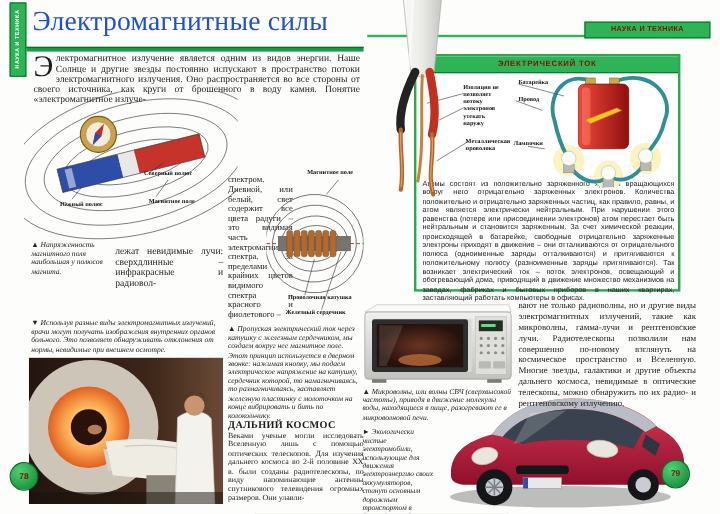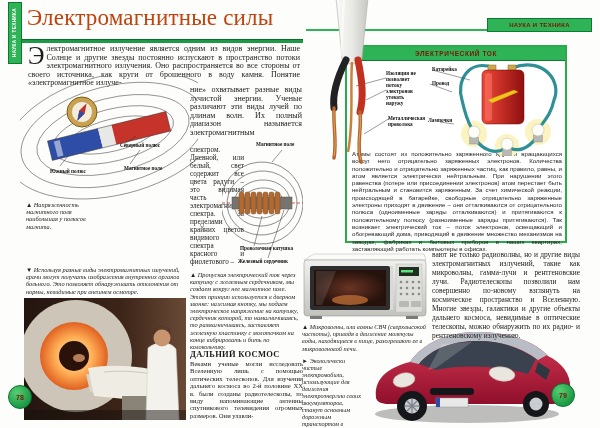--- a/index.html
+++ b/index.html
@@ -4,21 +4,21 @@
 <style>
   html,body{margin:0;padding:0;background:#e9e9e6;}
   #page{position:relative;width:600px;height:428px;background:#fdfdfb;overflow:hidden;
         font-family:"Liberation Serif","DejaVu Serif",serif;color:#1b1b1b;}
   .abs{position:absolute;}
   
   .tab{left:8px;top:2px;width:12px;height:60px;background:#2eb457;border:1px solid #0d7a32;
        writing-mode:vertical-rl;transform:rotate(180deg);
        font-family:"Liberation Sans",sans-serif;font-weight:bold;font-size:4.6px;
        letter-spacing:.4px;color:#fff;text-align:center;line-height:11px;}
-  .title{left:27px;top:5px;width:280px;font-size:23px;letter-spacing:.2px;color:#c2410c;}
+  .title{left:27px;top:5px;width:280px;font-size:23px;letter-spacing:.2px;color:#1d4ed8;}
   .title-rule{left:22px;top:39px;width:281px;height:3px;background:#1d9a44;border-top:1px solid #0c6e2e;}
   .rp-line{left:306px;top:29px;width:284px;height:2px;background:#2eb457;}
   .rp-header{left:487px;top:18px;width:103px;height:12px;background:#2eb457;border:1px solid #0d7a32;
        font-family:"Liberation Sans",sans-serif;font-weight:bold;font-size:6px;letter-spacing:.3px;
        color:#7d1408;text-align:center;line-height:12px;}
   
   .body-text{font-size:8px;line-height:8.5px;text-align:justify;}
   .small-col{font-size:7.2px;line-height:8px;text-align:justify;}
   .space-text{font-size:6.6px;line-height:7.4px;text-align:justify;}
   .cont-text{font-size:7.4px;line-height:9px;text-align:justify;font-family:Liberation Serif, serif;}
@@ -80,22 +80,22 @@
       <line x1="104" y1="68" x2="116" y2="60"></line>
       <line x1="110" y1="88" x2="120" y2="74"></line>
       <line x1="40" y1="90" x2="48" y2="80"></line>
     </g>
   </svg>
   <div class="abs fig-label" style="left:120px;top:142px;width:44px;">Северный полюс</div>
   <div class="abs fig-label" style="left:124px;top:165px;width:40px;">Магнитное поле</div>
   <div class="abs fig-label" style="left:50px;top:168px;width:36px;">Южный полюс</div>
   <div class="abs caption" style="left:26px;top:201px;width:62px;">▲ Напряженность магнитного поля наибольшая у полюсов магнита.</div>
 
-  <div class="abs body-text" style="left:190px;top:86px;width:112px;">ние» охватывает разные виды лучистой энергии. Ученые различают эти виды лучей по длинам волн. Их полный диапазон называется электромагнитным</div>
   <div class="abs small-col" style="left:190px;top:146px;width:54px;">спектром. Дневной, или белый, свет содержит все цвета радуги – это видимая часть электромагнитного спектра. За пределами крайних цветов видимого спектра – красного и фиолетового –</div>
+  <div class="abs body-text" style="left:96px;top:206px;width:90px;">лежат невидимые лучи: сверхдлинные – инфракрасные и радиовол-</div>
 
   <svg class="abs" style="left:222px;top:148px;" width="81" height="118" viewBox="0 0 81 118">
     <line x1="0" y1="55" x2="81" y2="55" stroke="#c03028" stroke-width="0.8" stroke-dasharray="3,2"></line>
     <g fill="none" stroke="#4a4a4a" stroke-width="0.6" transform="rotate(-6 40 55)">
       <ellipse cx="40" cy="55" rx="14" ry="8"></ellipse>
       <ellipse cx="40" cy="55" rx="21" ry="15"></ellipse>
       <ellipse cx="40" cy="55" rx="28" ry="23"></ellipse>
       <ellipse cx="40" cy="55" rx="35" ry="32"></ellipse>
       <ellipse cx="40" cy="55" rx="41" ry="41"></ellipse>
     </g>

